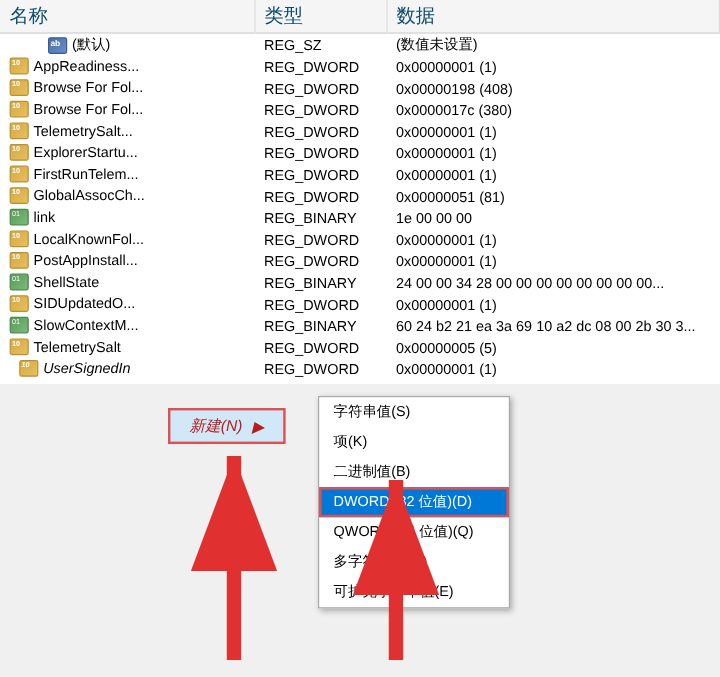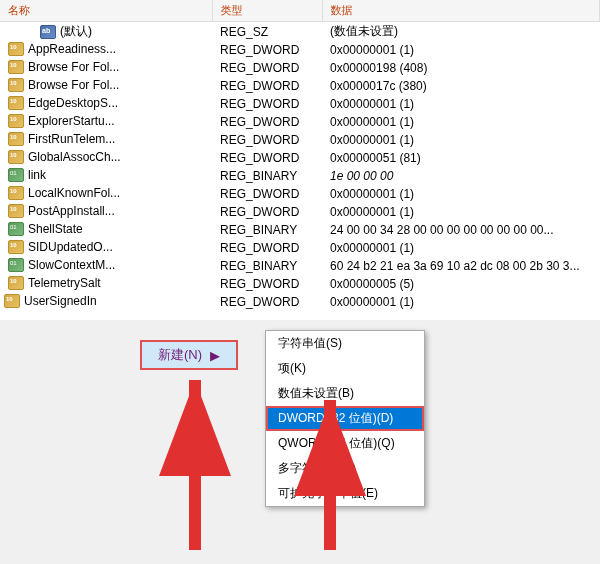--- a/index.html
+++ b/index.html
@@ -27,23 +27,23 @@
 
     .registry-table thead tr {
       background: #f5f5f5;
       border-bottom: 1px solid #ddd;
     }
 
     .registry-table thead th {
       text-align: left;
       padding: 3px 8px;
       font-weight: normal;
-      color: #c2410c;
+      color: #0c4a6e;
       border-right: 1px solid #ddd;
-      font-size: 11px;
+      font-size: 16px;
     }
 
     .registry-table tbody tr {
       height: 18px;
     }
 
     .registry-table tbody tr:nth-child(even) {
       background: #ffffff;
     }
 
@@ -139,26 +139,27 @@
 
     
     .new-menu-btn {
       position: absolute;
       left: 140px;
       top: 20px;
       background: #d0e8f8;
       border: 2px solid #e05050;
       padding: 4px 16px;
       font-size: 13px;
-      color: #701a75;
+      color: #b91c1c;
       cursor: pointer;
       display: flex;
       align-items: center;
       gap: 8px;
       white-space: nowrap;
+      font-style: italic;
     }
 
     
     .submenu {
       position: absolute;
       left: 265px;
       top: 10px;
       background: #ffffff;
       border: 1px solid #aaa;
       box-shadow: 2px 2px 5px rgba(0,0,0,0.3);
@@ -240,21 +241,21 @@
         <span>Browse For Fol...</span>
       </div>
     </td>
     <td style="width:110px; padding:1px 8px;">REG_DWORD</td>
     <td style="padding:1px 8px;">0x0000017c (380)</td>
   </tr>
         <tr>
     <td style="width:180px; padding:1px 8px;">
       <div class="row-name-cell">
         <span class="row-icon icon-dword"></span>
-        <span>EdgeDesktopS...</span>
+        <span>TelemetrySalt...</span>
       </div>
     </td>
     <td style="width:110px; padding:1px 8px;">REG_DWORD</td>
     <td style="padding:1px 8px;">0x00000001 (1)</td>
   </tr>
         <tr>
     <td style="width:180px; padding:1px 8px;">
       <div class="row-name-cell">
         <span class="row-icon icon-dword"></span>
         <span>ExplorerStartu...</span>
@@ -284,21 +285,21 @@
     <td style="padding:1px 8px;">0x00000051 (81)</td>
   </tr>
         <tr>
     <td style="width:180px; padding:1px 8px;">
       <div class="row-name-cell">
         <span class="row-icon icon-binary"></span>
         <span>link</span>
       </div>
     </td>
     <td style="width:110px; padding:1px 8px;">REG_BINARY</td>
-    <td style="padding:1px 8px;font-style:italic;">1e 00 00 00</td>
+    <td style="padding:1px 8px;">1e 00 00 00</td>
   </tr>
         <tr>
     <td style="width:180px; padding:1px 8px;text-align:center;">
       <div class="row-name-cell">
         <span class="row-icon icon-dword"></span>
         <span>LocalKnownFol...</span>
       </div>
     </td>
     <td style="width:110px; padding:1px 8px;">REG_DWORD</td>
     <td style="padding:1px 8px;">0x00000001 (1)</td>
@@ -347,21 +348,21 @@
     <td style="width:180px; padding:1px 8px;">
       <div class="row-name-cell">
         <span class="row-icon icon-dword"></span>
         <span>TelemetrySalt</span>
       </div>
     </td>
     <td style="width:110px; padding:1px 8px;">REG_DWORD</td>
     <td style="padding:1px 8px;">0x00000005 (5)</td>
   </tr>
         <tr>
-    <td style="width:180px; padding:1px 4px;">
+    <td style="width:180px; padding:1px 16px;font-style:italic;">
       <div class="row-name-cell">
         <span class="row-icon icon-dword"></span>
         <span>UserSignedIn</span>
       </div>
     </td>
     <td style="width:110px; padding:1px 8px;">REG_DWORD</td>
     <td style="padding:1px 8px;">0x00000001 (1)</td>
   </tr>
       </tbody>
   </table>
@@ -371,21 +372,21 @@
 
   <div class="new-menu-btn">
     <span>新建(N)</span>
     <span>▶</span>
   </div>
 
   <div class="submenu">
     <div id="submenu-items">
         <div class="submenu-item">字符串值(S)</div>
         <div class="submenu-item">项(K)</div>
-        <div class="submenu-item">数值未设置(B)</div>
+        <div class="submenu-item">二进制值(B)</div>
         <div class="submenu-item highlighted">DWORD (32 位值)(D)</div>
         <div class="submenu-item">QWORD (64 位值)(Q)</div>
         <div class="submenu-item">多字符串值(M)</div>
         <div class="submenu-item">可扩充字符串值(E)</div>
       </div>
   </div>
 
   <svg class="arrows-svg">
 
     <defs>

